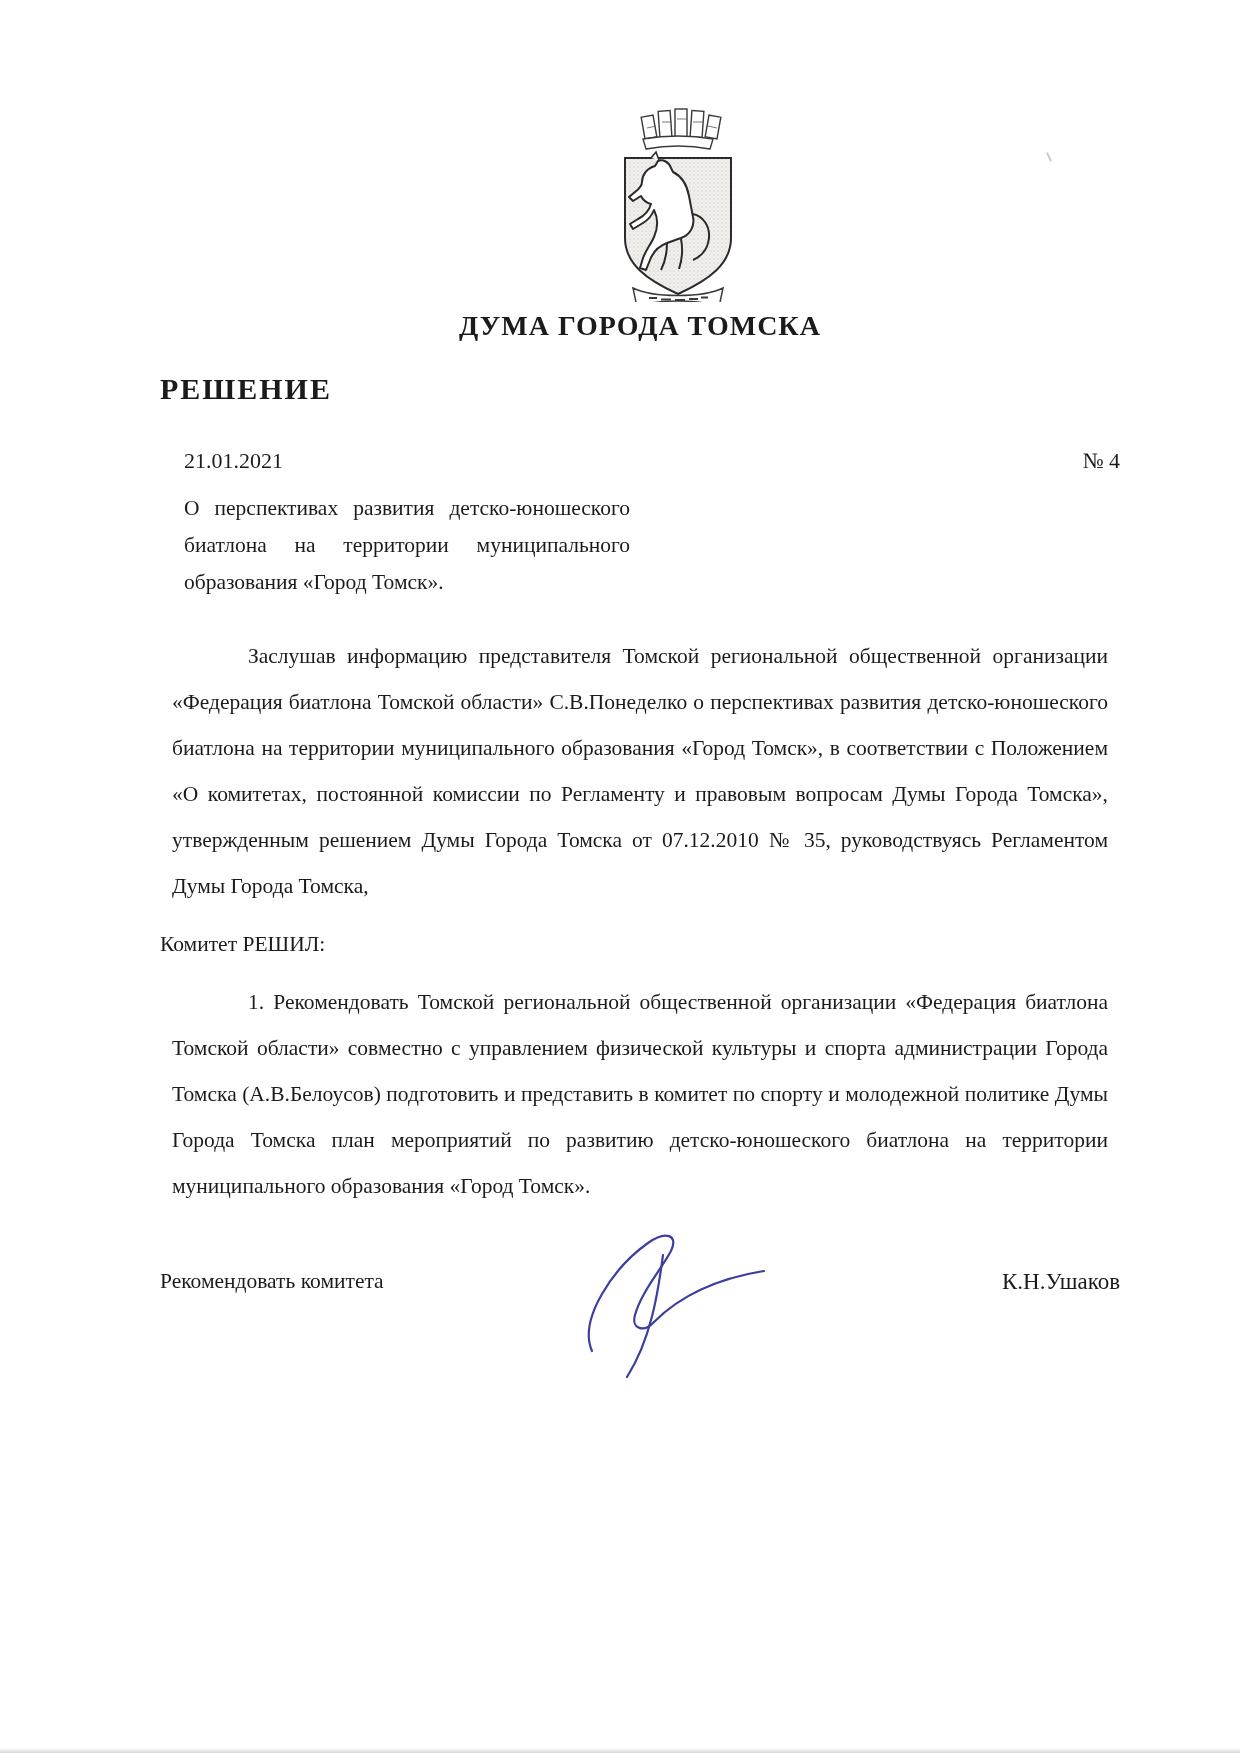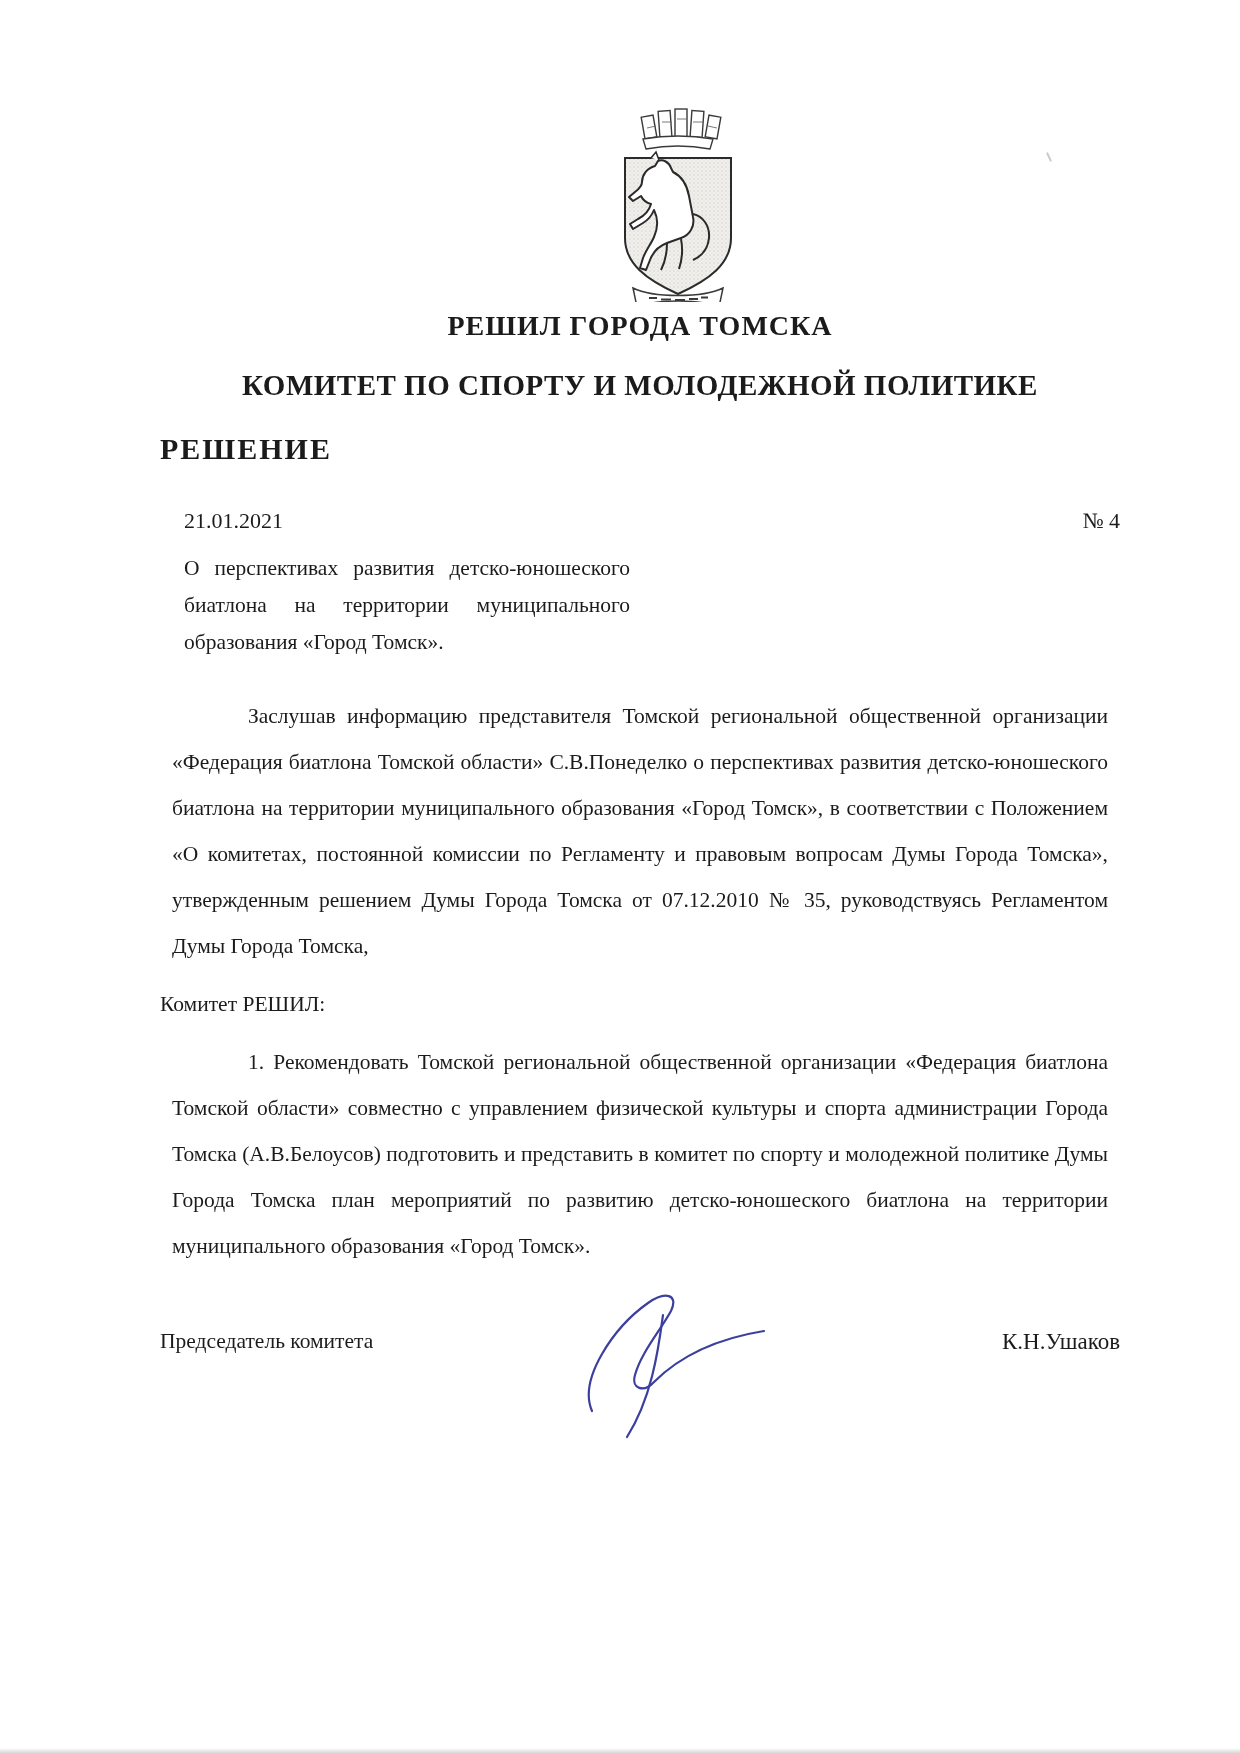--- a/index.html
+++ b/index.html
@@ -144,39 +144,38 @@
           <path d="M74,141 C74,151 72,160 68,168 M88,137 C90,147 89,158 86,167" fill="none" stroke="#2a2a2a" stroke-width="2"></path>
         </g>
 
         <g>
           <path d="M40,186 C60,196 110,196 130,186 L126,205 C106,197 64,197 44,205 Z" fill="#ffffff" stroke="#3a3a3a" stroke-width="1.5"></path>
           <path d="M56,196 h8 M68,197.5 h10 M82,198 h10 M96,197 h9 M108,195.5 h7" stroke="#3a3a3a" stroke-width="2.2" fill="none"></path>
         </g>
       </svg>
     </div>
 
-    <div class="org-title">РЕШИЛ ГОРОДА ТОМСКА</div>
-    <div class="committee-title">КОМИТЕТ ПО СПОРТУ И МОЛОДЕЖНОЙ ПОЛИТИКЕ</div>
+    <div class="org-title">ДУМА ГОРОДА ТОМСКА</div>
     <div class="doc-type">РЕШЕНИЕ</div>
 
     <div class="meta-row">
       <span class="meta-date">21.01.2021</span>
       <span class="meta-number">№ 4</span>
     </div>
 
     <div class="subject">О перспективах развития детско-юношеского биатлона на территории муниципального образования «Город Томск».</div>
 
     <p class="body-par preamble">Заслушав информацию представителя Томской региональной общественной организации «Федерация биатлона Томской области» С.В.Понеделко о перспективах развития детско-юношеского биатлона на территории муниципального образования «Город Томск», в соответствии с Положением «О комитетах, постоянной комиссии по Регламенту и правовым вопросам Думы Города Томска», утвержденным решением Думы Города Томска от 07.12.2010 № 35, руководствуясь Регламентом Думы Города Томска,</p>
 
     <div class="resolved-heading">Комитет РЕШИЛ:</div>
 
     <p class="body-par">1. Рекомендовать Томской региональной общественной организации «Федерация биатлона Томской области» совместно с управлением физической культуры и спорта администрации Города Томска (А.В.Белоусов) подготовить и представить в комитет по спорту и молодежной политике Думы Города Томска план мероприятий по развитию детско-юношеского биатлона на территории муниципального образования «Город Томск».</p>
 
     <div class="sig-row">
-      <span class="sig-title">Председатель комитета</span>
+      <span class="sig-title">Рекомендовать комитета</span>
 
       <svg class="sig-ink" width="250" height="175" viewBox="0 0 250 175" xmlns="http://www.w3.org/2000/svg">
         <g fill="none" stroke="#3c3f9e" stroke-width="2.2" stroke-linecap="round">
           <path d="M24,130 C10,98 46,46 80,22 C97,10 111,13 103,30
                    C92,50 73,72 67,94 C63,108 76,112 86,101
                    C101,86 134,60 196,50"></path>
           <path d="M95,34 C90,72 83,118 59,156"></path>
         </g>
       </svg>
 

